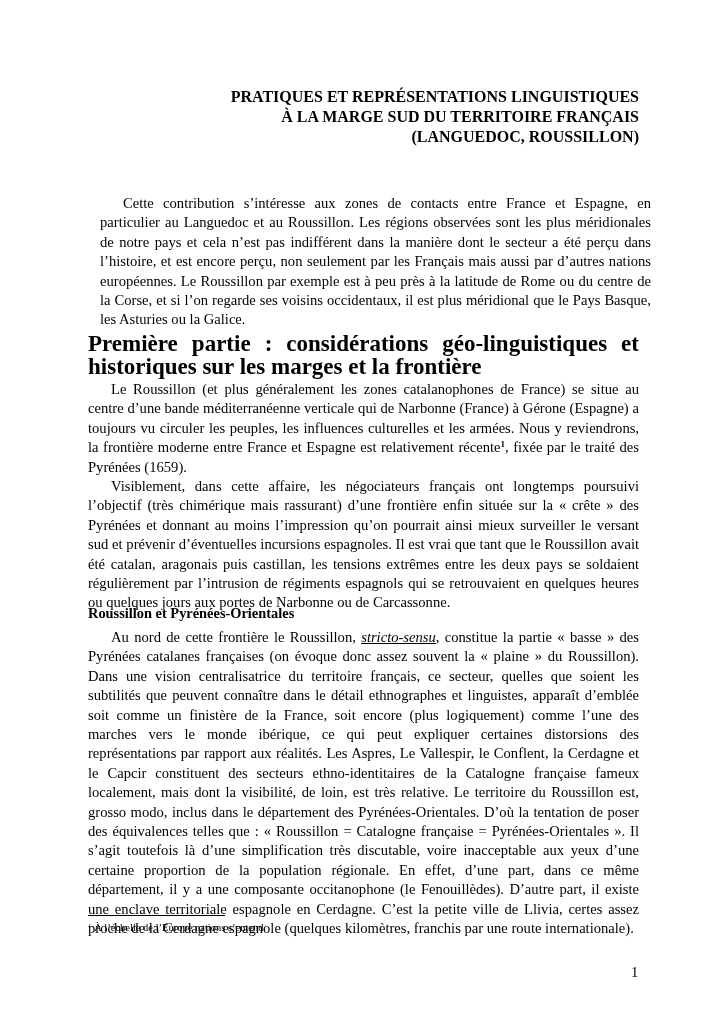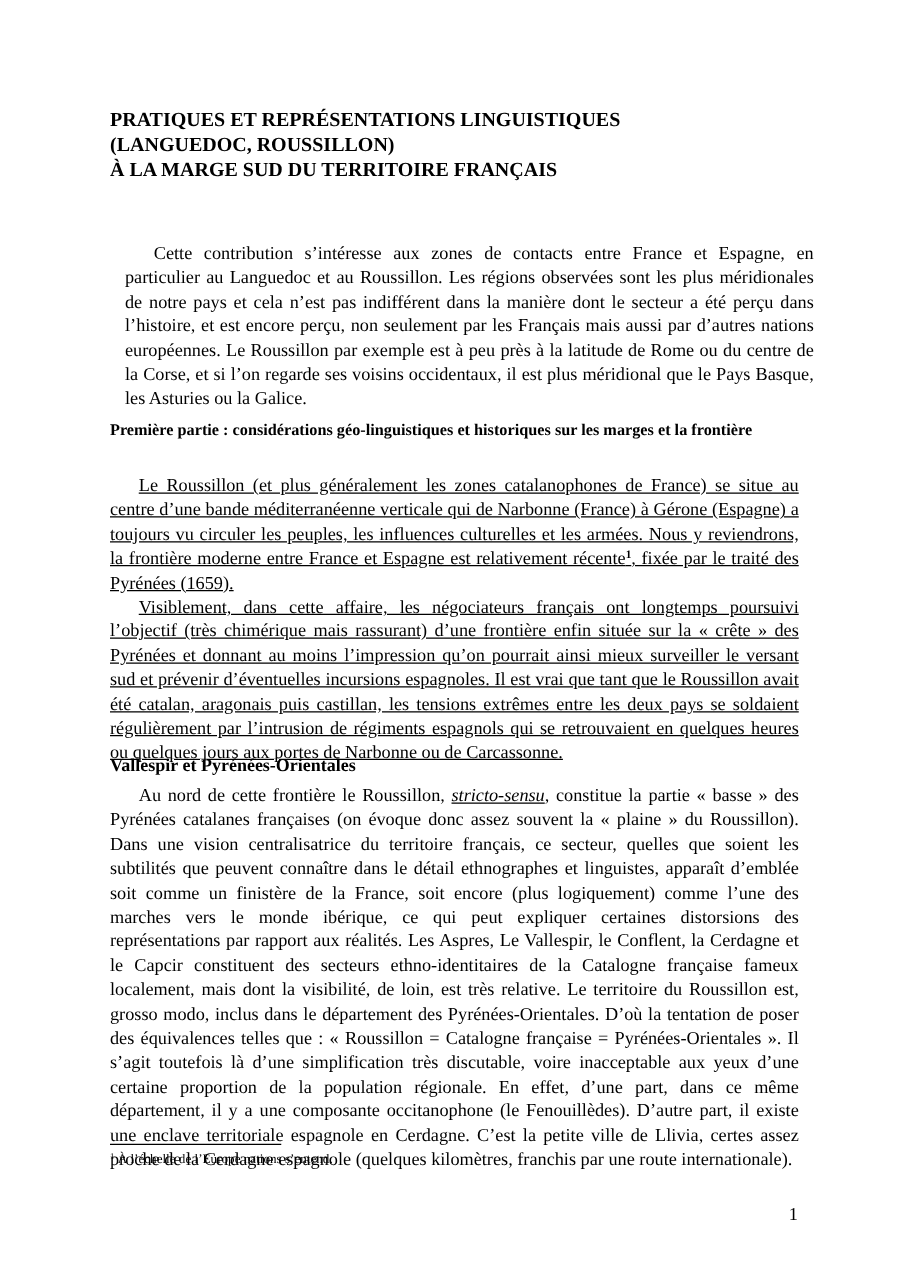--- a/index.html
+++ b/index.html
@@ -4,69 +4,69 @@
   <style>
     html, body { margin: 0; padding: 0; background: #ffffff; }
     body {
       width: 724px; height: 1024px; position: relative; overflow: hidden;
       font-family: "Liberation Serif", "DejaVu Serif", serif;
       color: #000;
     }
     .page { position: absolute; left: 88px; top: 0; width: 551px; }
     .title {
       position: absolute; top: 87px; left: 0; width: 551px;
-      text-align: left; font-weight: bold; font-size: 16px; line-height: 20px;
+      text-align: right; font-weight: bold; font-size: 16px; line-height: 20px;
     }
     .title div { white-space: nowrap; }
     p.body {
       margin: 0; font-size: 14.6px; line-height: 19.4px;
       text-align: justify; text-indent: 23px;
     }
     .intro { position: absolute; top: 194px; left: 12px; width: 551px; }
     .h1 {
       position: absolute; top: 332px; left: 0; width: 551px;
-      font-weight: bold; font-size: 13px; line-height: 23px;
+      font-weight: bold; font-size: 23px; line-height: 23px;
       text-align: justify; margin: 0;
     }
-    .sec1 { position: absolute; top: 380px; left: 0; width: 551px; text-decoration: underline; }
+    .sec1 { position: absolute; top: 380px; left: 0; width: 551px; }
     .h2 {
       position: absolute; top: 604px; left: 0; margin: 0;
       font-weight: bold; font-size: 14.4px; line-height: 18px;
     }
     .sec2 { position: absolute; top: 628px; left: 0; width: 551px; }
     sup { font-size: 9px; line-height: 0; vertical-align: 5px; font-weight: bold; }
     .fn-rule { position: absolute; top: 915px; left: 0; width: 137px; height: 0; border-top: 1px solid #000; }
     .footnote { position: absolute; top: 921px; left: 0; font-size: 10.5px; line-height: 13px; white-space: nowrap; }
     .footnote sup { font-size: 7px; vertical-align: 3px; font-weight: normal; }
     .page-number { position: absolute; top: 964px; left: 543px; font-size: 14.6px; }
     em { font-style: italic; text-decoration: underline; }
   </style>
 </head>
 <body>
 
 <div class="page">
 
   <div class="title">
     <div>PRATIQUES ET REPRÉSENTATIONS LINGUISTIQUES</div>
+    <div>À LA MARGE SUD DU TERRITOIRE FRANÇAIS</div>
     <div>(LANGUEDOC, ROUSSILLON)</div>
-    <div>À LA MARGE SUD DU TERRITOIRE FRANÇAIS</div>
   </div>
 
   <div class="intro">
     <p class="body">Cette contribution s’intéresse aux zones de contacts entre France et Espagne, en particulier au Languedoc et au Roussillon. Les régions observées sont les plus méridionales de notre pays et cela n’est pas indifférent dans la manière dont le secteur a été perçu dans l’histoire, et est encore perçu, non seulement par les Français mais aussi par d’autres nations européennes. Le Roussillon par exemple est à peu près à la latitude de Rome ou du centre de la Corse, et si l’on regarde ses voisins occidentaux, il est plus méridional que le Pays Basque, les Asturies ou la Galice.</p>
   </div>
 
   <h2 class="h1">Première partie : considérations géo-linguistiques et historiques sur les marges et la frontière</h2>
 
   <div class="sec1">
     <p class="body"><span>Le Roussillon (et plus généralement les zones catalanophones de France) se situe au centre d’une bande méditerranéenne verticale qui de Narbonne (France) à Gérone (Espagne) a toujours vu circuler les peuples, les influences culturelles et les armées. Nous y reviendrons, la frontière moderne entre France et Espagne est relativement récente</span><sup>1</sup><span>, fixée par le traité des Pyrénées (1659).</span></p>
     <p class="body">Visiblement, dans cette affaire, les négociateurs français ont longtemps poursuivi l’objectif (très chimérique mais rassurant) d’une frontière enfin située sur la « crête » des Pyrénées et donnant au moins l’impression qu’on pourrait ainsi mieux surveiller le versant sud et prévenir d’éventuelles incursions espagnoles. Il est vrai que tant que le Roussillon avait été catalan, aragonais puis castillan, les tensions extrêmes entre les deux pays se soldaient régulièrement par l’intrusion de régiments espagnols qui se retrouvaient en quelques heures ou quelques jours aux portes de Narbonne ou de Carcassonne.</p>
   </div>
 
-  <h3 class="h2">Vallespir et Pyrénées-Orientales</h3>
+  <h3 class="h2">Roussillon et Pyrénées-Orientales</h3>
 
   <div class="sec2">
     <p class="body"><span>Au nord de cette frontière le Roussillon, </span><em>stricto-sensu</em><span>, constitue la partie « basse » des Pyrénées catalanes françaises (on évoque donc assez souvent la « plaine » du Roussillon). Dans une vision centralisatrice du territoire français, ce secteur, quelles que soient les subtilités que peuvent connaître dans le détail ethnographes et linguistes, apparaît d’emblée soit comme un finistère de la France, soit encore (plus logiquement) comme l’une des marches vers le monde ibérique, ce qui peut expliquer certaines distorsions des représentations par rapport aux réalités. Les Aspres, Le Vallespir, le Conflent, la Cerdagne et le Capcir constituent des secteurs ethno-identitaires de la Catalogne française fameux localement, mais dont la visibilité, de loin, est très relative. Le territoire du Roussillon est, grosso modo, inclus dans le département des Pyrénées-Orientales. D’où la tentation de poser des équivalences telles que : « Roussillon = Catalogne française = Pyrénées-Orientales ». Il s’agit toutefois là d’une simplification très discutable, voire inacceptable aux yeux d’une certaine proportion de la population régionale. En effet, d’une part, dans ce même département, il y a une composante occitanophone (le Fenouillèdes). D’autre part, il existe une enclave territoriale espagnole en Cerdagne. C’est la petite ville de Llivia, certes assez proche de la Cerdagne espagnole (quelques kilomètres, franchis par une route internationale).</span></p>
   </div>
 
   <div class="fn-rule"></div>
   <div class="footnote"><sup>1</sup><span> À l’échelle de l’Europe nations s’entend.</span></div>
 
   <div class="page-number">1</div>
 </div>

